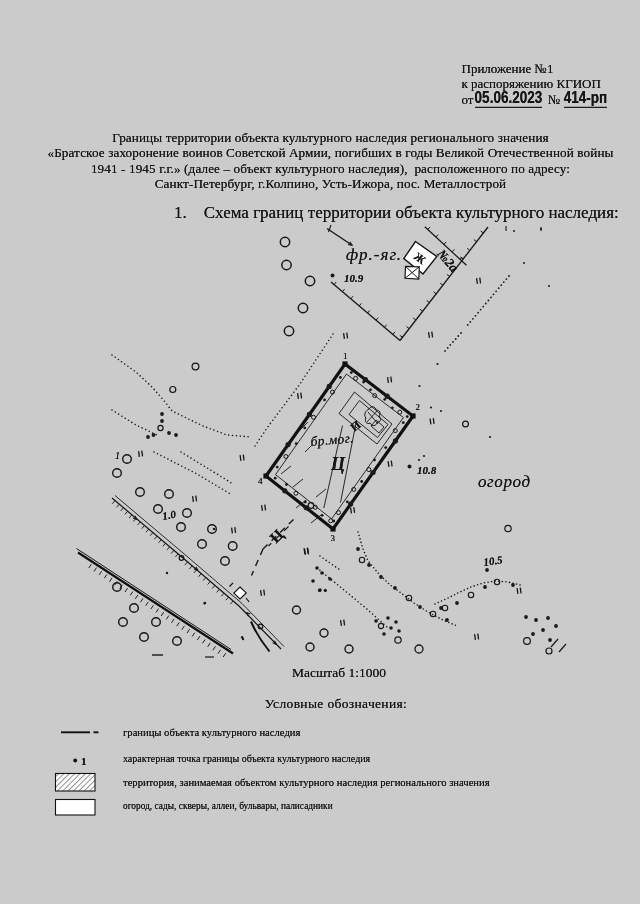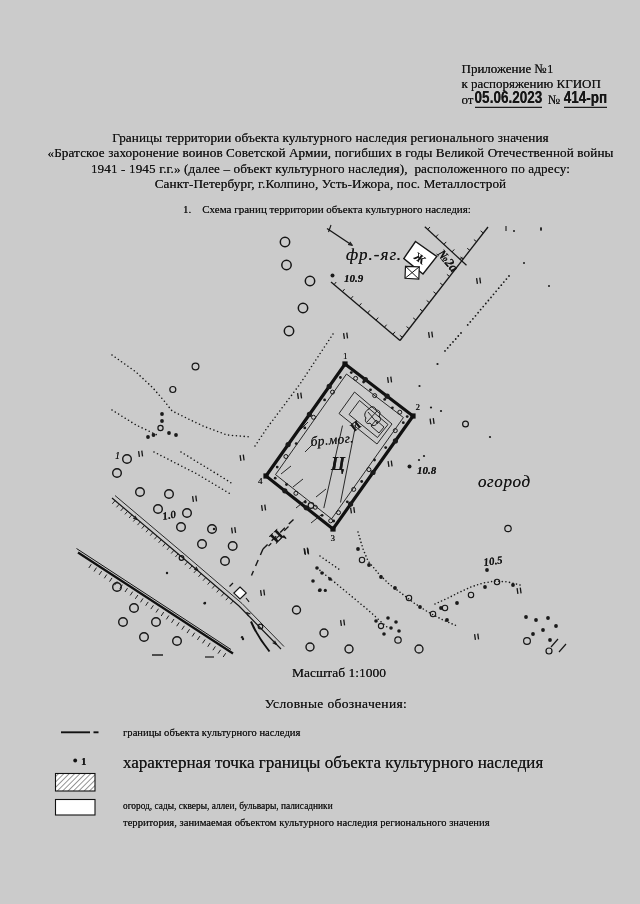--- a/index.html
+++ b/index.html
@@ -6,21 +6,21 @@
   font-family:"Liberation Serif",serif;color:#151515;text-shadow:0 0 0.45px rgba(20,20,20,0.85);filter:grayscale(1);}
 .abs{position:absolute;}
 .hw{font-family:"Liberation Sans",sans-serif;font-weight:bold;display:inline-block;transform:scaleY(1.18);transform-origin:bottom;}
 </style></head>
 <body>
 <div id="page">
   <div class="abs" style="left:461.5px;top:61px;font-size:13px;line-height:15.3px;white-space:nowrap;">Приложение №1<br>к распоряжению КГИОП<br>от <span class="hw" style="font-size:13.5px;border-bottom:1.6px solid #151515;">05.06.2023</span>  № <span class="hw" style="font-size:13.5px;border-bottom:1.6px solid #151515;">414-рп</span></div>
 
   <div class="abs" style="left:10px;top:130px;width:641px;text-align:center;font-size:13.2px;letter-spacing:0.1px;line-height:15.35px;">Границы территории объекта культурного наследия регионального значения<br>«Братское захоронение воинов Советской Армии, погибших в годы Великой Отечественной войны<br>1941 - 1945 г.г.» (далее – объект культурного наследия),&nbsp; расположенного по адресу:<br>Санкт-Петербург, г.Колпино, Усть-Ижора, пос. Металлострой</div>
 
-  <div class="abs" style="left:183px;top:203px;font-size:11px;">1.&nbsp;&nbsp;&nbsp; Схема границ территории объекта культурного наследия:</div>
+  <div class="abs" style="left:174px;top:203px;font-size:17px;">1.&nbsp;&nbsp;&nbsp; Схема границ территории объекта культурного наследия:</div>
 
   <svg width="640" height="904" viewBox="0 0 640 904" style="position:absolute;left:0;top:0">
       <line x1="327.0" y1="228.5" x2="351.0" y2="244.5" stroke="#161616" stroke-width="1.3" stroke-linecap="butt"></line>
       <line x1="348.1" y1="244.4" x2="352.5" y2="245.5" stroke="#161616" stroke-width="1.1" stroke-linecap="butt"></line>
       <line x1="349.8" y1="241.9" x2="352.5" y2="245.5" stroke="#161616" stroke-width="1.1" stroke-linecap="butt"></line>
       <line x1="331.0" y1="225.0" x2="328.5" y2="232.0" stroke="#161616" stroke-width="1.1" stroke-linecap="butt"></line>
       <line x1="331.0" y1="282.0" x2="400.0" y2="340.5" stroke="#161616" stroke-width="1.3" stroke-linecap="butt"></line>
       <line x1="334.1" y1="284.6" x2="336.2" y2="282.0" stroke="#161616" stroke-width="1.0" stroke-linecap="butt"></line>
       <line x1="342.4" y1="291.7" x2="344.6" y2="289.1" stroke="#161616" stroke-width="1.0" stroke-linecap="butt"></line>
       <line x1="350.8" y1="298.8" x2="353.0" y2="296.2" stroke="#161616" stroke-width="1.0" stroke-linecap="butt"></line>
@@ -667,15 +667,15 @@
     </defs>
     <line x1="61" y1="8.3" x2="90" y2="8.3" stroke="#111" stroke-width="1.9"></line>
     <line x1="93.5" y1="8.3" x2="98.5" y2="8.3" stroke="#111" stroke-width="1.9"></line>
     <circle cx="75.2" cy="36.5" r="1.9" fill="#111"></circle>
     <text x="81" y="40.5" font-family="&quot;Liberation Serif&quot;,serif" font-size="11" font-weight="bold" fill="#151515">1</text>
     <rect x="55.5" y="49.5" width="39.5" height="17.5" fill="url(#hatch)" stroke="#111" stroke-width="1.1"></rect>
     <rect x="55.5" y="75.5" width="39.5" height="15.5" fill="white" stroke="#111" stroke-width="1.1"></rect>
   </svg>
 
   <div class="abs" style="left:123px;top:727px;font-size:10.6px;">границы объекта культурного наследия</div>
-  <div class="abs" style="left:123px;top:753px;font-size:17px;">характерная точка границы объекта культурного наследия</div>
-  <div class="abs" style="left:123px;top:777px;font-size:10.6px;margin-top:40px;">территория, занимаемая объектом культурного наследия регионального значения</div>
+  <div class="abs" style="left:123px;top:753px;font-size:10px;">характерная точка границы объекта культурного наследия</div>
+  <div class="abs" style="left:123px;top:777px;font-size:10.6px;">территория, занимаемая объектом культурного наследия регионального значения</div>
   <div class="abs" style="left:123px;top:800.5px;font-size:9.4px;">огород, сады, скверы, аллеи, бульвары, палисадники</div>
 </div>
 </body></html>

